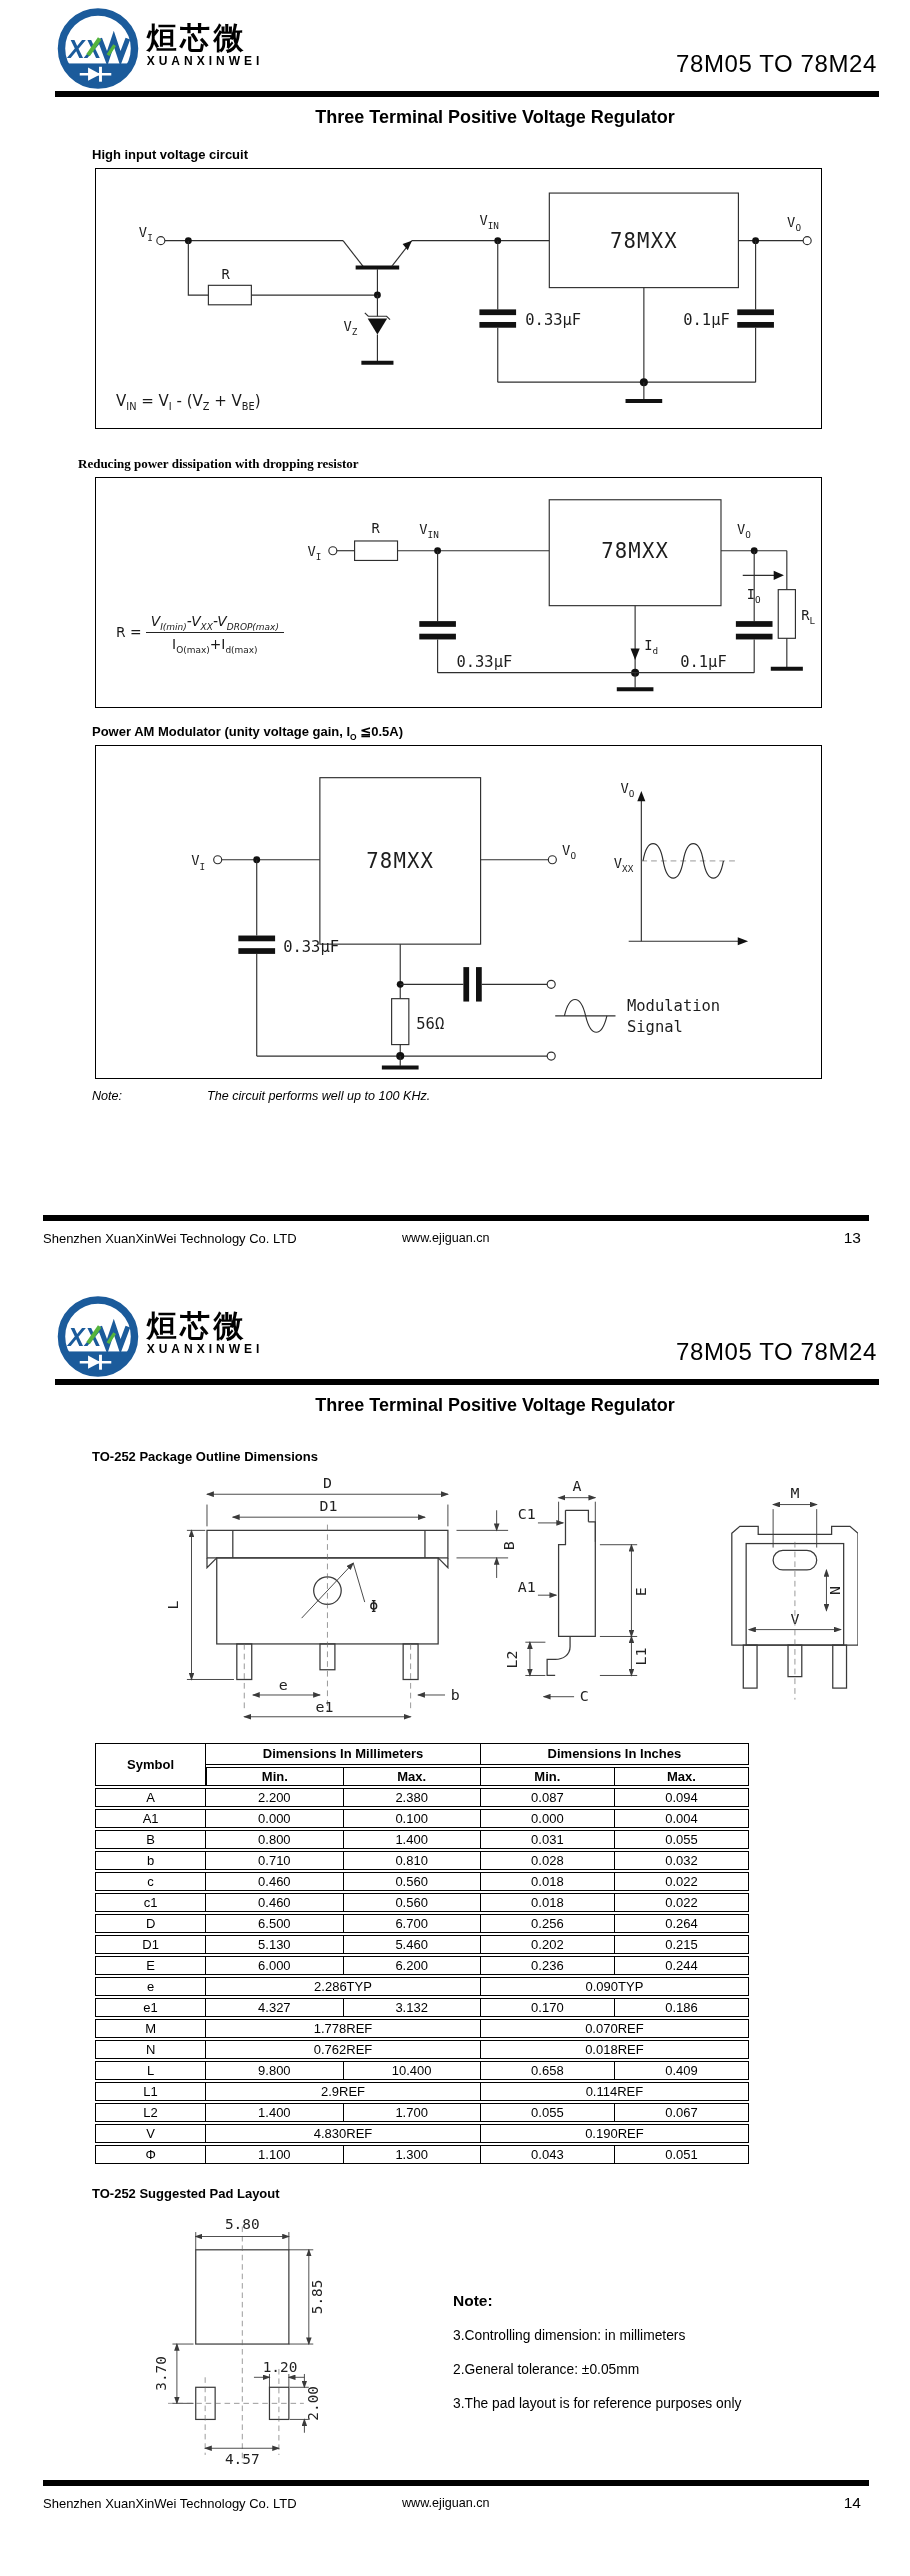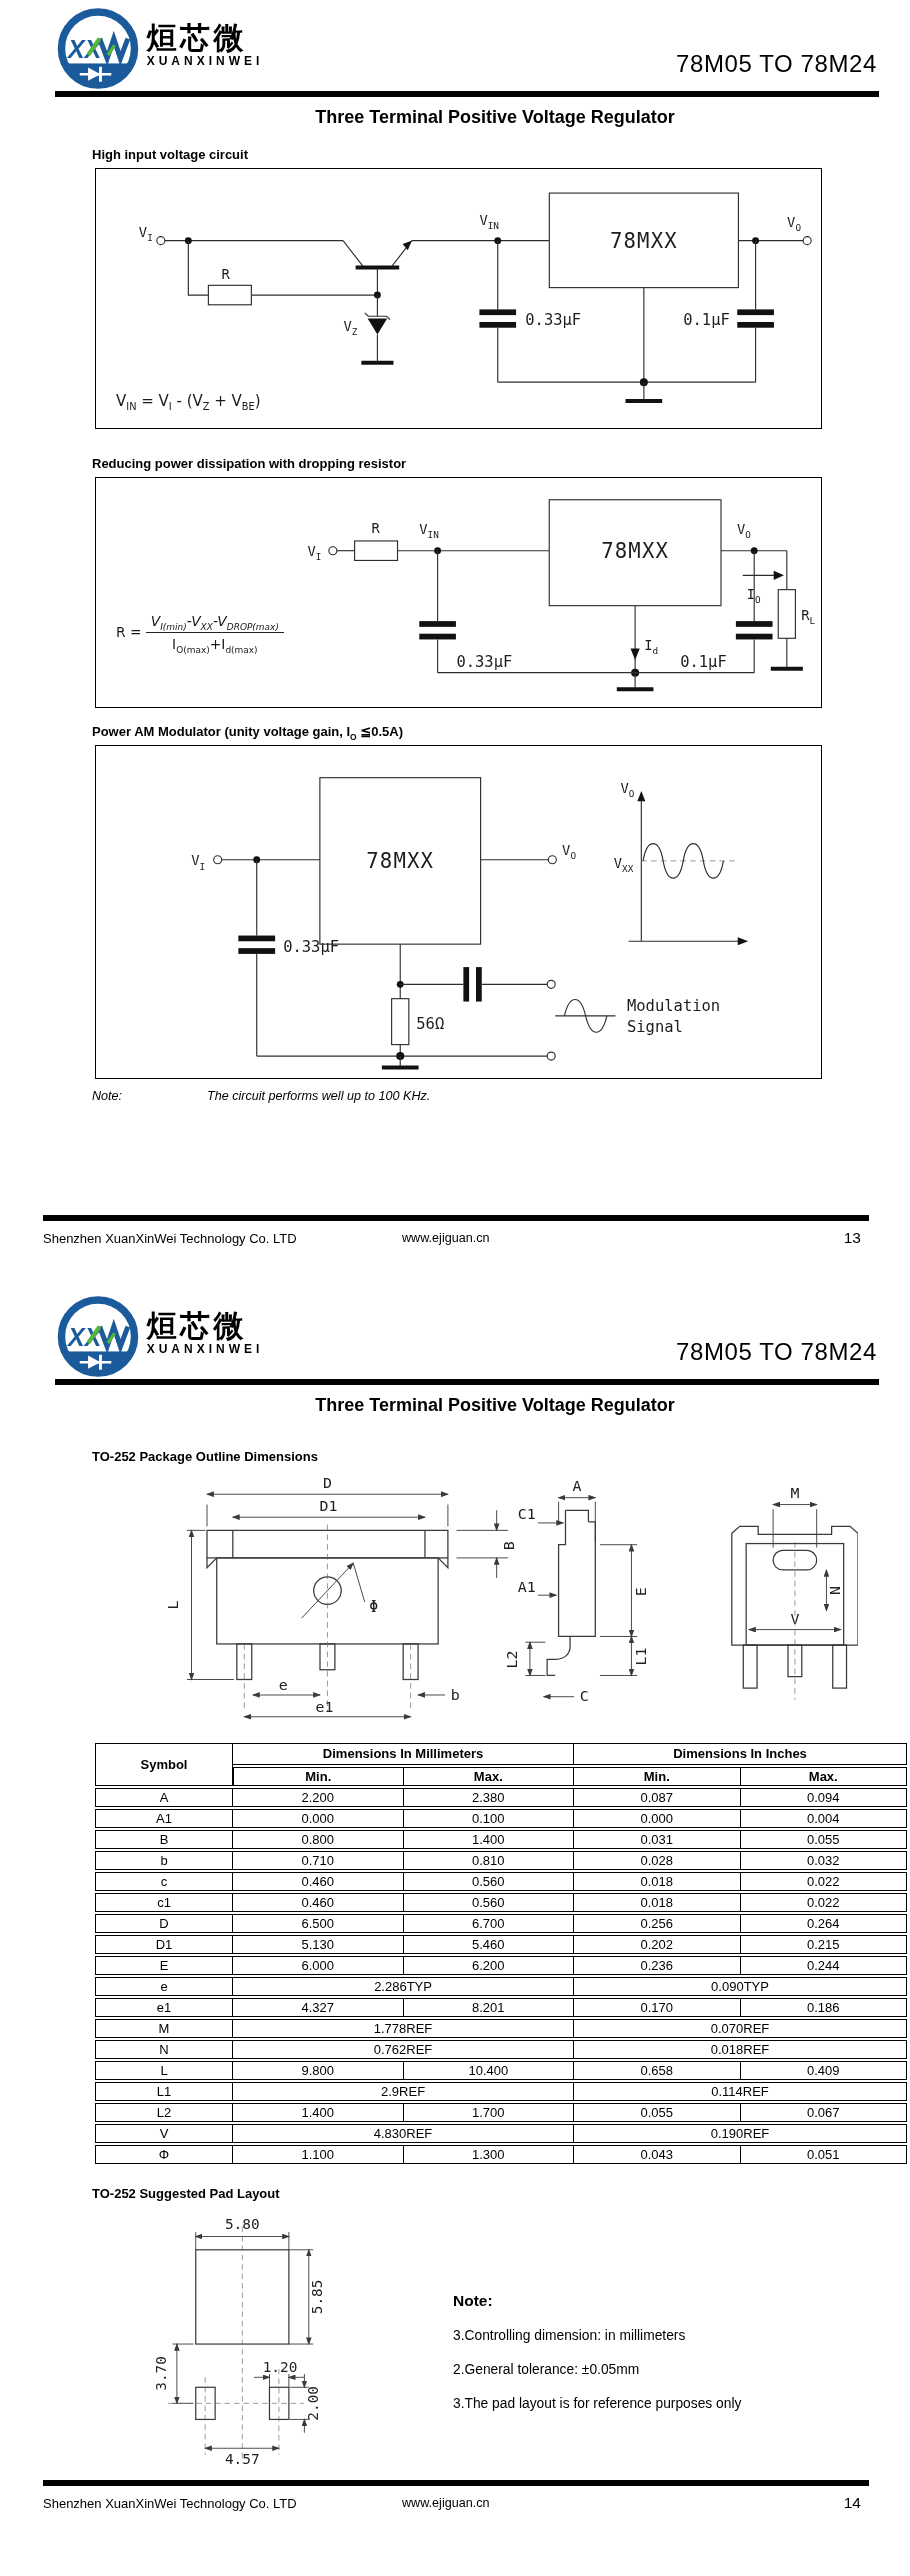--- a/index.html
+++ b/index.html
@@ -138,21 +138,21 @@
       <rect class="dot" x="1118" y="245" width="64" height="10"></rect>
       <rect class="dot" x="1118" y="267" width="64" height="10"></rect>
       <line class="wire" x1="1150" y1="277" x2="1150" y2="372"></line>
       <text class="clab" x="1105" y="272" font-size="27" text-anchor="end">0.1μF</text>
 
       <text class="clab" x="98" y="118" font-size="24" text-anchor="end"><tspan dy="0">V</tspan><tspan class="svgsub" dy="7">I</tspan></text>
     </svg>
     <div class="formula" style="left:20px;top:223px;">V<sub>IN</sub> = V<sub>I</sub> - (V<sub>Z</sub> + V<sub>BE</sub>)</div>
   </div>
 
-  <div class="sec-h" style="left:92px;top:456px;">Reducing power dissipation with dropping resistor</div>
+  <div class="sec-h" style="left:78px;top:456px;font-family:Liberation Serif, serif;">Reducing power dissipation with dropping resistor</div>
   <div class="cbox" style="left:95px;top:477px;width:725px;height:229px;">
     <svg width="725" height="229" viewBox="0 0 1263 400">
       <text class="clab" x="392" y="136" font-size="24" text-anchor="end"><tspan dy="0">V</tspan><tspan class="svgsub" dy="7">I</tspan></text>
       <circle class="term" cx="412" cy="127" r="7"></circle>
       <line class="wire" x1="419" y1="127" x2="450" y2="127"></line>
       <rect class="comp" x="450" y="110" width="75" height="34"></rect>
       <text class="clab" x="487" y="96" font-size="24" text-anchor="middle">R</text>
       <line class="wire" x1="525" y1="127" x2="790" y2="127"></line>
       <circle class="dot" cx="595" cy="127" r="6"></circle>
       <text class="clab" x="563" y="98" font-size="24"><tspan dy="0">V</tspan><tspan class="svgsub" dy="7">IN</tspan></text>
@@ -386,21 +386,21 @@
     <line class="dim" x1="1345" y1="174" x2="1345" y2="245" marker-start="url(#ahp)" marker-end="url(#ahp)"></line>
     <text class="dlab" transform="rotate(-90 1368 210)" x="1368" y="210" text-anchor="middle">N</text>
     <line class="dim" x1="1210" y1="278" x2="1370" y2="278" marker-start="url(#ahp)" marker-end="url(#ahp)"></line>
     <text class="dlab" x="1290" y="268" text-anchor="middle">V</text>
     <rect class="out" x="1200" y="305" width="24" height="75"></rect>
     <rect class="out" x="1278" y="305" width="24" height="55"></rect>
     <rect class="out" x="1356" y="305" width="24" height="75"></rect>
     <line class="dash" x1="1290" y1="125" x2="1290" y2="400"></line>
   </svg>
 
-  <table class="dims" style="left:95px;top:453px;width:812px;">
+  <table class="dims" style="left:95px;top:453px;width:654px;">
     <colgroup>
         <col style="width:17%">
         <col style="width:21%">
         <col style="width:21%">
         <col style="width:20.5%">
         <col style="width:20.5%">
       </colgroup>
     <thead>
       <tr>
         <th rowspan="2" style="height:19.5px;">Symbol</th>
@@ -479,21 +479,21 @@
           <td>0.244</td>
         </tr>
         <tr>
           <td>e</td>
           <td colspan="2">2.286TYP</td>
           <td colspan="2">0.090TYP</td>
         </tr>
         <tr>
           <td>e1</td>
           <td>4.327</td>
-          <td>8.201</td>
+          <td>3.132</td>
           <td>0.170</td>
           <td>0.186</td>
         </tr>
         <tr>
           <td>M</td>
           <td colspan="2">1.778REF</td>
           <td colspan="2">0.070REF</td>
         </tr>
         <tr>
           <td>N</td>

